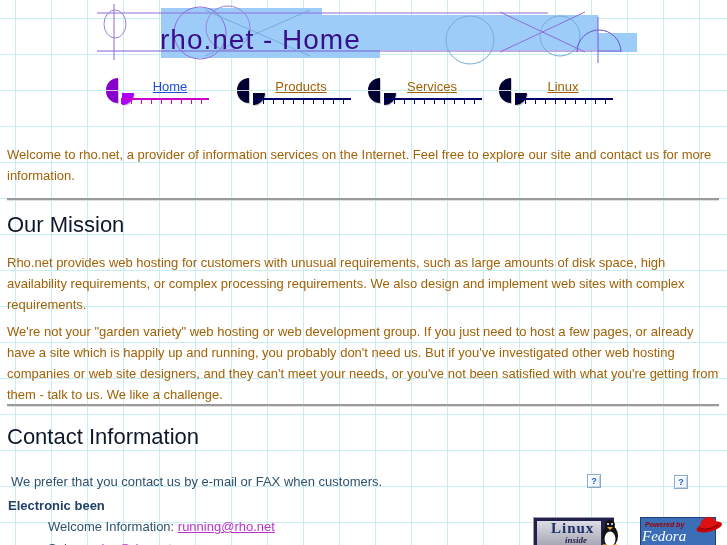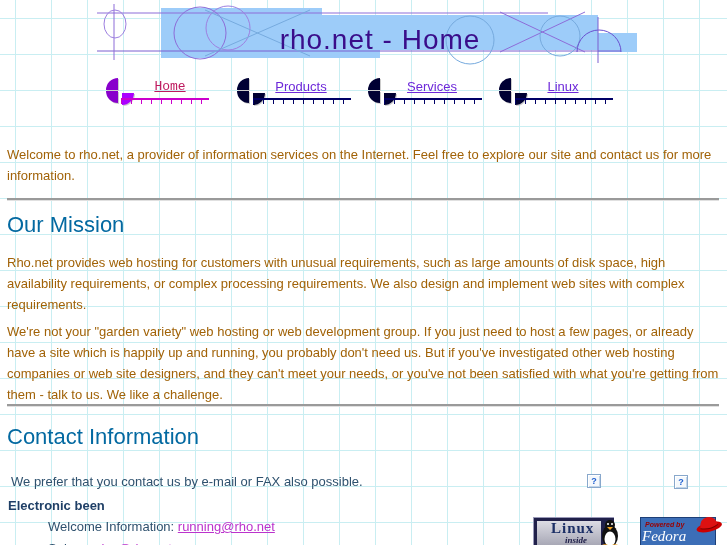--- a/index.html
+++ b/index.html
@@ -10,47 +10,47 @@
     background-image:
       linear-gradient(to right, #c9eef2 1px, transparent 1px),
       linear-gradient(to bottom, #c9eef2 1px, transparent 1px);
     background-size:36px 36px;
     background-position:15px 18px;
   }
   .abs{position:absolute;}
   
   #banner-art{left:0;top:0;width:727px;height:72px;}
   #banner-title{
-    left:160px;top:24px;width:440px;text-align:center;
+    left:160px;top:24px;width:440px;text-align:left;
     font-size:28px;letter-spacing:1px;color:#3a0d8a;z-index:2;
   }
   
   .nav-item{top:76px;width:135px;height:32px;}
   .nav-icon{position:absolute;left:0;top:0;filter:drop-shadow(1px 1px 0 #cccccc);}
   .nav-label{
     position:absolute;left:16px;top:3px;width:98px;text-align:center;
-    font-size:13px;color:#6d28d9;text-decoration:underline;cursor:pointer;
+    font-size:13px;color:#a16207;text-decoration:underline;cursor:pointer;
   }
   .nav-ruler{
     position:absolute;left:17px;top:22px;height:6px;
     border-top:2px solid #000066;
     background-image:repeating-linear-gradient(to right,#000066 0 1px,transparent 1px 10px);
     background-size:100% 4px;background-repeat:no-repeat;
     width:98px;
   }
-  .nav-item.active .nav-label{color:#be185d;font-family:Liberation Mono, monospace;}
+  .nav-item.active .nav-label{color:#1d4ed8;}
   .nav-item.active .nav-ruler{
     border-top-color:#cc00cc;
     background-image:repeating-linear-gradient(to right,#cc00cc 0 1px,transparent 1px 10px);
     width:88px;left:16px;
   }
   
   .body-text{left:7px;width:712px;font-size:13px;line-height:21px;color:#a16207;}
   .rule{left:7px;width:712px;height:2px;background:#9a9a9a;border-bottom:1px solid #e0e0e0;}
-  .section-heading{left:7px;font-size:22px;font-weight:400;color:#0369a1;}
+  .section-heading{left:7px;font-size:22px;font-weight:400;color:#0f172a;}
   .contact-intro{left:11px;width:560px;font-size:13px;color:#2e516e;}
   .dl-term{left:8px;font-size:13px;font-weight:bold;color:#1f3f66;}
   .dl-entry{left:48px;font-size:13px;color:#2e516e;white-space:nowrap;}
   .mail-link{color:#bb33cc;text-decoration:underline;cursor:pointer;}
   
   .broken-img{
     width:12px;height:12px;background:#f4f8fc;text-align:center;
     border:1px solid #88a8cc;
     box-shadow:inset 1px 1px 0 #ffffff, inset -1px -1px 0 #c0d4e8;
     color:#1e5fd0;font-size:9px;font-weight:bold;line-height:12px;cursor:pointer;
@@ -167,21 +167,21 @@
 
 <div class="abs rule" style="top:198px"></div>
 
 <div class="abs section-heading" style="top:212px">Our Mission</div>
 <div class="abs body-text" style="top:252px">Rho.net provides web hosting for customers with unusual requirements, such as large amounts of disk space, high availability requirements, or complex processing requirements. We also design and implement web sites with complex requirements.</div>
 <div class="abs body-text" style="top:321px">We're not your "garden variety" web hosting or web development group. If you just need to host a few pages, or already have a site which is happily up and running, you probably don't need us. But if you've investigated other web hosting companies or web site designers, and they can't meet your needs, or you've not been satisfied with what you're getting from them - talk to us. We like a challenge.</div>
 
 <div class="abs rule" style="top:404px"></div>
 
 <div class="abs section-heading" style="top:424px">Contact Information</div>
-<div class="abs contact-intro" style="top:474px">We prefer that you contact us by e-mail or FAX also possible.</div>
+<div class="abs contact-intro" style="top:474px">We prefer that you contact us by e-mail or FAX when customers.</div>
 
 <div class="abs broken-img" style="left:587px;top:474px">?</div>
 <div class="abs broken-img" style="left:674px;top:475px">?</div>
 
 <div class="abs dl-term" style="top:498px">Electronic been</div>
 
 <div class="abs dl-entry" style="top:519px">
   <span>Welcome Information: </span><a class="mail-link">running@rho.net</a>
 </div>
 

